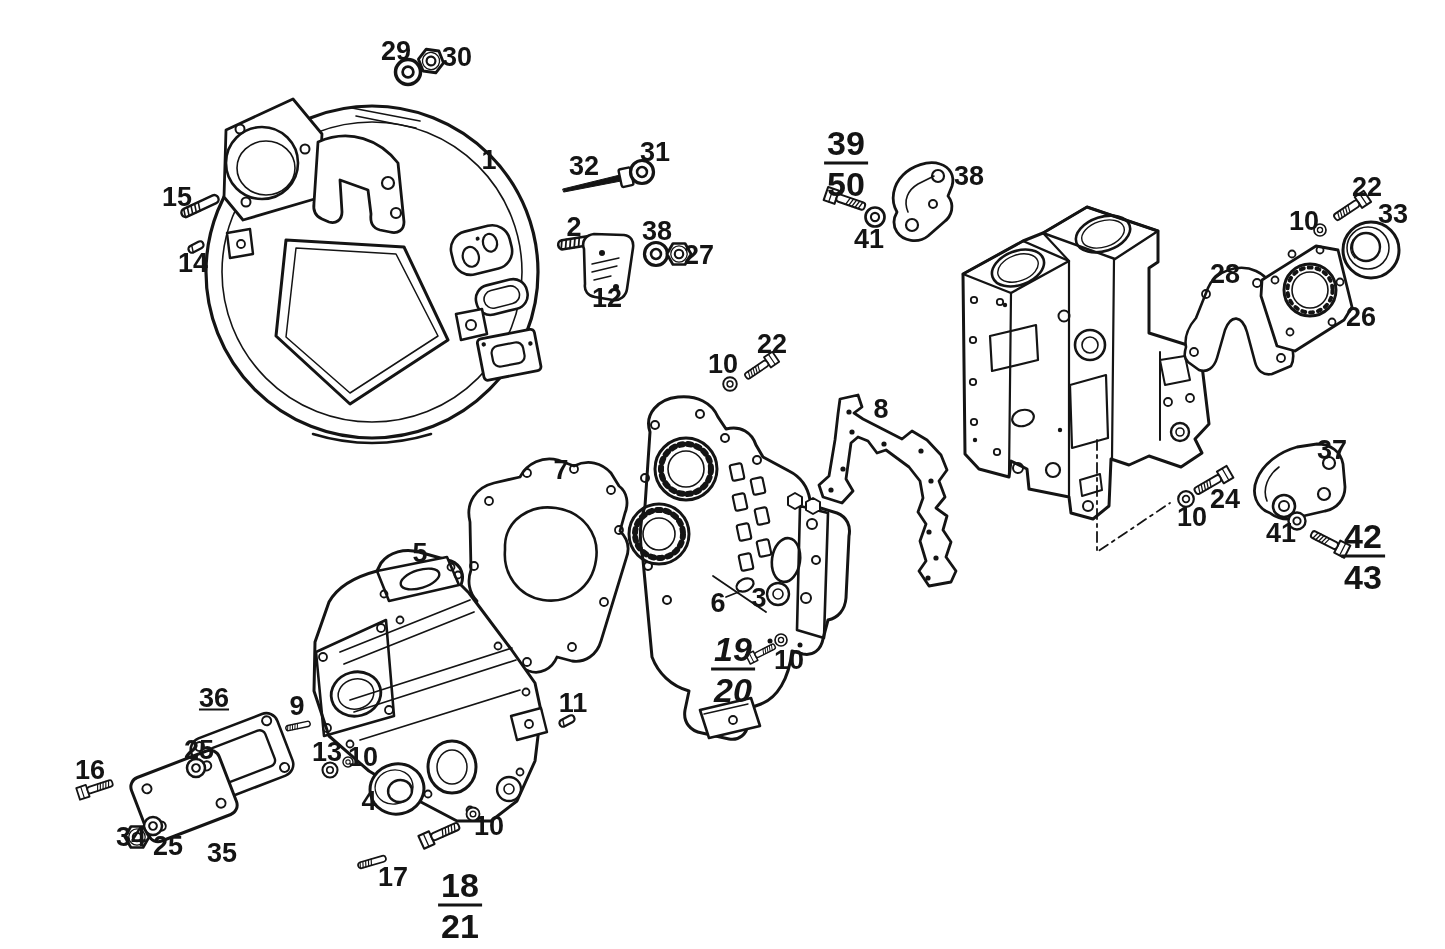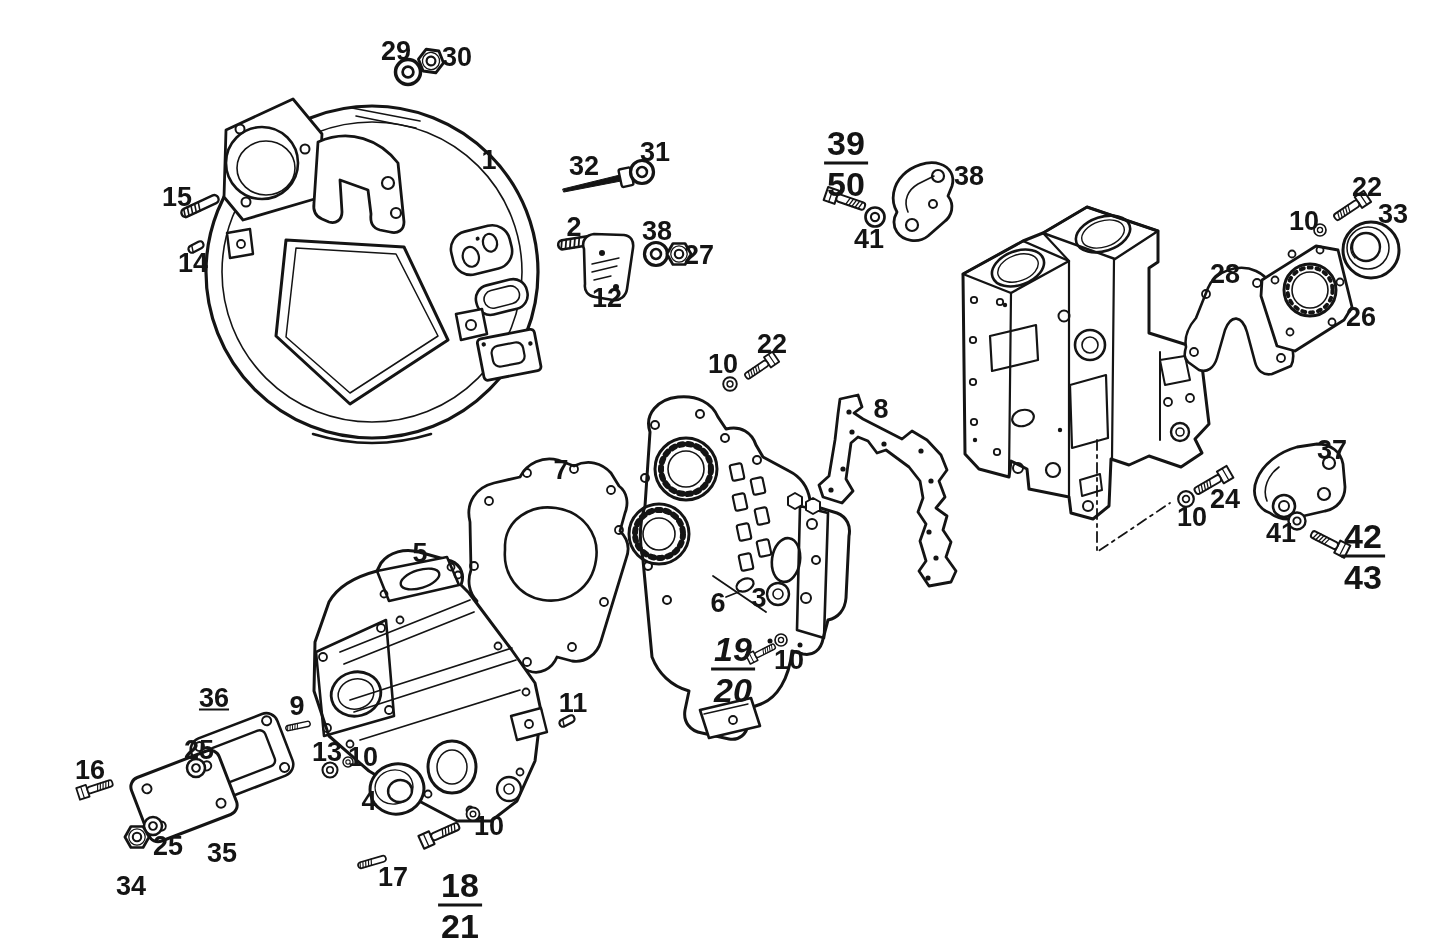--- a/index.html
+++ b/index.html
@@ -375,21 +375,21 @@
       <div class="callout" style="left: 1225px; top: 499px;">24</div>
       <div class="callout" style="left: 1192px; top: 517px;">10</div>
       <div class="callout" style="left: 1332px; top: 450px;">37</div>
       <div class="callout" style="left: 1281px; top: 533px;">41</div>
       <div class="callout" style="left: 297px; top: 706px;">9</div>
       <div class="callout" style="left: 214px; top: 698px; text-decoration: underline;">36</div>
       <div class="callout" style="left: 199px; top: 750px;">25</div>
       <div class="callout" style="left: 90px; top: 770px;">16</div>
       <div class="callout" style="left: 327px; top: 752px;">13</div>
       <div class="callout" style="left: 363px; top: 757px;">10</div>
-      <div class="callout" style="left: 131px; top: 886px;">34</div>
+      <div class="callout" style="left: 131px; top: 837px;">34</div>
       <div class="callout" style="left: 168px; top: 846px;">25</div>
       <div class="callout" style="left: 222px; top: 853px;">35</div>
       <div class="callout" style="left: 369px; top: 801px;">4</div>
       <div class="callout" style="left: 393px; top: 877px;">17</div>
       <div class="callout" style="left: 489px; top: 826px;">10</div>
       <div class="callout" style="left: 573px; top: 703px;">11</div>
       <div class="callout fraction" style="left: 846px; top: 163px;">
         <span class="num top">39</span>
         <span class="num bottom">50</span>
       </div>

